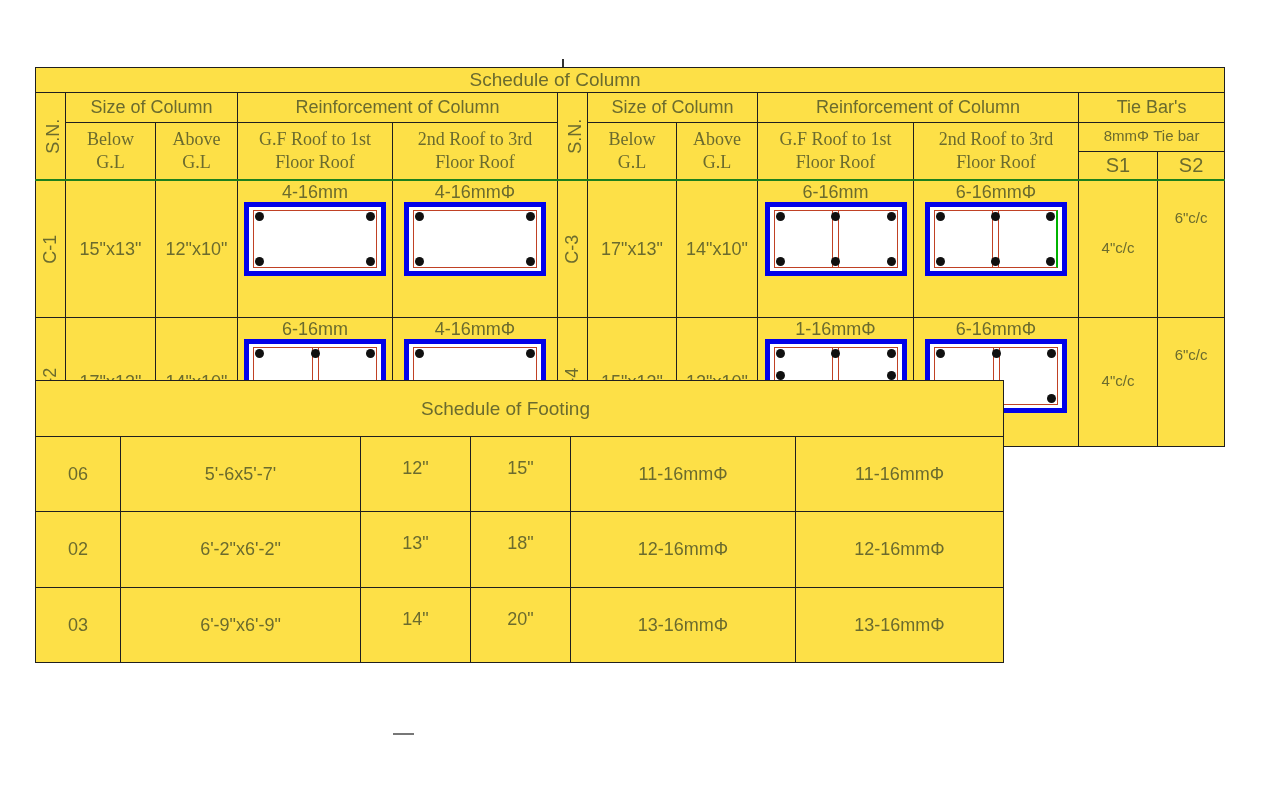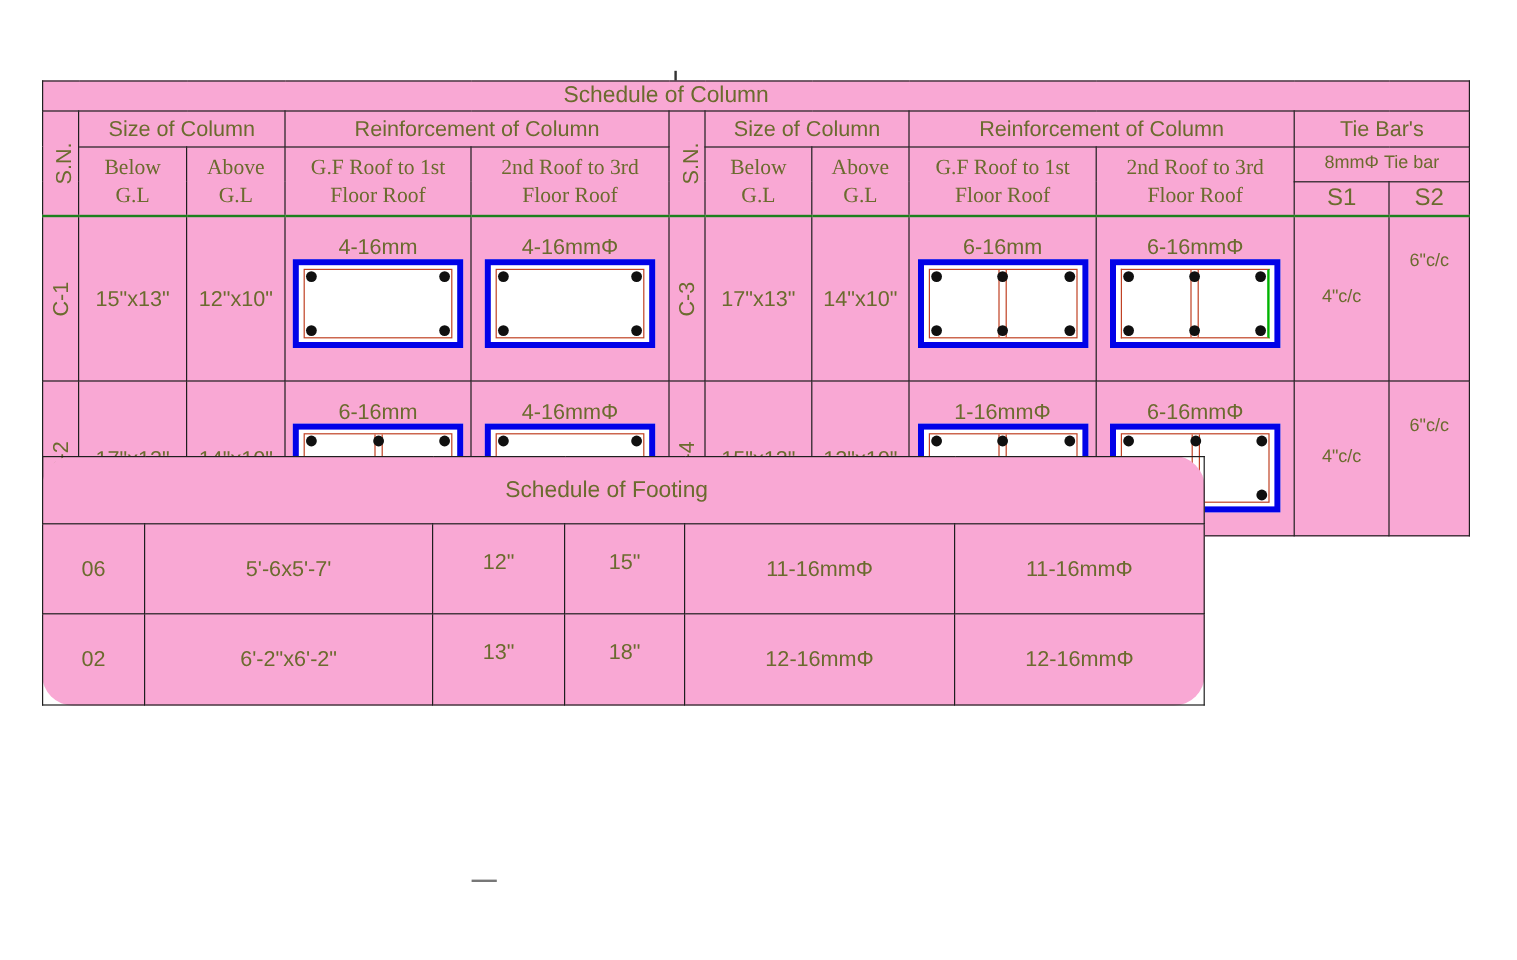--- a/index.html
+++ b/index.html
@@ -1,55 +1,55 @@
 <!DOCTYPE html>
 <html><head>
 <meta charset="utf-8">
 <style>
   html,body{margin:0;padding:0;}
   body{
     width:1264px;height:800px;background:#ffffff;position:relative;
     font-family:"Liberation Sans",sans-serif;color:#6b6b2e;overflow:hidden;
   }
-  table{border-collapse:collapse;table-layout:fixed;position:absolute;background:#f9a8d4;}
+  table{border-collapse:collapse;table-layout:fixed;position:absolute;background:#fde047;}
   td{border:1.5px solid #1f1f1f;text-align:center;vertical-align:middle;
      font-size:18px;color:#6b6b2e;overflow:hidden;padding:0;}
   .pre{white-space:pre-line;line-height:1.45;font-family:Liberation Serif, serif;}
 
   
   #col-table{left:35px;top:67px;width:1189px;}
   #col-table td{line-height:1.25;}
   .title-cell{font-size:19px;height:21px;padding-right:150px;}
   .group-row td{height:29px;}
   .sub1-row td{height:28px;}
   .sub2-row td{height:27px;font-size:20px;}
   .tiebar-spec{font-size:15px;}
   .vtext{display:inline-block;transform:rotate(-90deg);white-space:nowrap;font-size:18px;}
   .data-row-1 td{height:108px;border-top:2.5px solid #1d801d;}
   .data-row-2 td{height:100px;}
-  .dia-cell{vertical-align:top;padding-top:15px;}
+  .dia-cell{vertical-align:top;padding-top:1px;}
   .dia-label{font-size:18px;line-height:20px;}
   .diagram{position:relative;width:132px;height:64px;border:5px solid #0202e8;
            margin:0 auto;background:#fff;}
   .rect{position:absolute;left:4px;right:4px;top:3px;bottom:3px;border:1.5px solid #c04124;}
   .dot{position:absolute;width:9px;height:9px;border-radius:50%;background:#101010;}
   .dot.tl{left:1px;top:1px;} .dot.tr{right:1px;top:1px;}
   .dot.bl{left:1px;bottom:1px;} .dot.br{right:1px;bottom:1px;}
   .dot.tc{left:50%;margin-left:-4.5px;top:1px;}
   .dot.bc{left:50%;margin-left:-4.5px;bottom:1px;}
   .dot.ml{top:50%;margin-top:-4.5px;left:1px;}
   .dot.mr{top:50%;margin-top:-4.5px;right:1px;}
   .midline{position:absolute;left:50%;margin-left:-3.5px;width:7px;top:0;bottom:0;
            border-left:1.5px solid #c04124;border-right:1.5px solid #c04124;box-sizing:border-box;}
   .green-right .rect{border-right:2px solid #00b300;}
   .tie-val{font-size:15px;}
   .tie-high{vertical-align:top;padding-top:28px;}
 
   
-  #foot-table{left:35px;top:380px;width:968px;border-radius:26px;}
+  #foot-table{left:35px;top:380px;width:968px;}
   .foot-title{font-size:19px;height:55px;padding-right:28px;}
   .foot-head td{height:45px;}
   .foot-r1 td{height:62px;} .foot-r2 td{height:63px;text-align:center;}
   .foot-r3 td{height:62px;} .foot-r4 td{height:55px;}
   .raise{padding-bottom:12px;}
 
   
   .top-tick{position:absolute;left:562px;top:59px;width:2px;height:9px;background:#333;}
   .bottom-dash{position:absolute;left:393px;top:733px;width:21px;height:2px;background:#777;}
 </style>
@@ -261,16 +261,24 @@
     <td>11-16mmΦ</td>
   </tr>
   <tr class="foot-r2">
     <td>02</td>
     <td>6'-2"x6'-2"</td>
     <td class="raise">13"</td>
     <td class="raise">18"</td>
     <td>12-16mmΦ</td>
     <td>12-16mmΦ</td>
   </tr>
+  <tr class="foot-r3">
+    <td>03</td>
+    <td>6'-9"x6'-9"</td>
+    <td class="raise">14"</td>
+    <td class="raise">20"</td>
+    <td>13-16mmΦ</td>
+    <td>13-16mmΦ</td>
+  </tr>
 </tbody>
   </table>
 
 <div class="bottom-dash"></div>
 
 </body></html>

